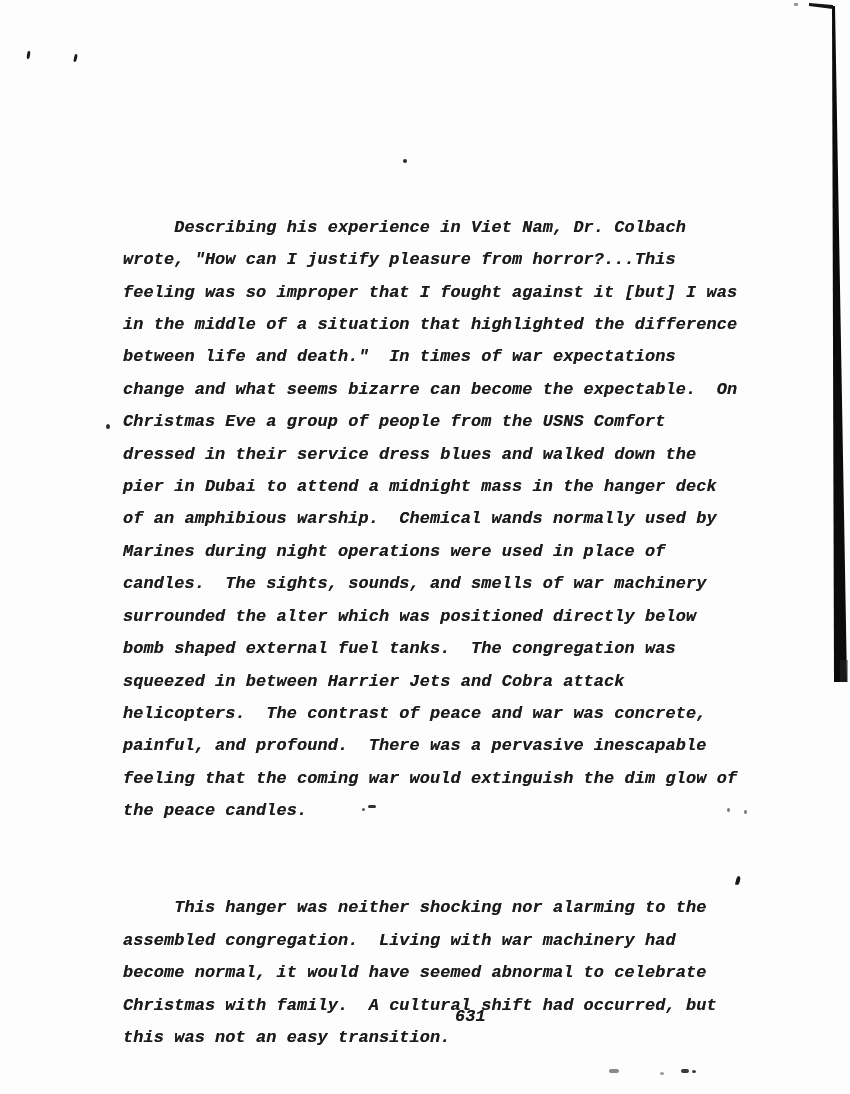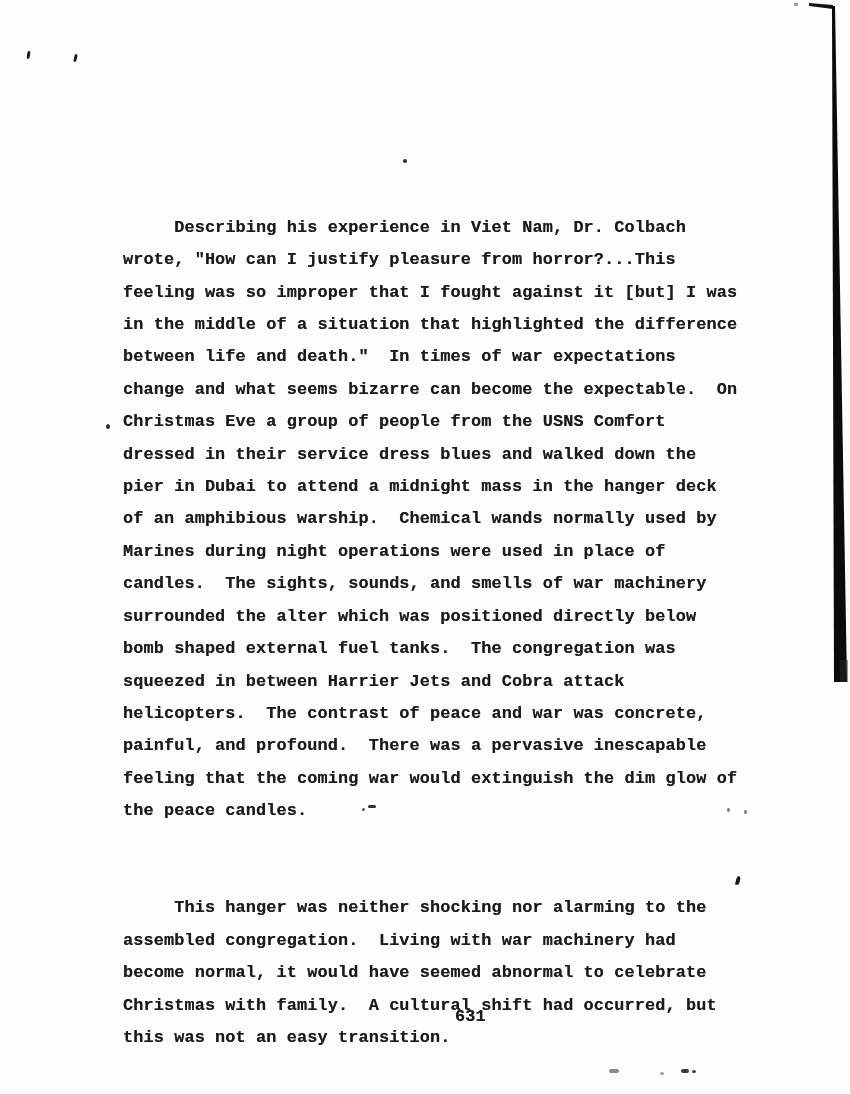--- a/index.html
+++ b/index.html
@@ -7,20 +7,21 @@
     padding: 0;
     background: #ffffff;
   }
   .page {
     position: relative;
     width: 850px;
     height: 1094px;
     background: #fdfdfd;
     overflow: hidden;
     font-family: "Liberation Mono", "DejaVu Sans Mono", monospace;
+    font-style: italic;
   }
   .text-block {
     position: absolute;
     left: 123px;
     top: 147px;
     width: 640px;
     color: #1b1b1b;
     font-size: 16.9px;
     font-weight: bold;
     line-height: 32.4px;

